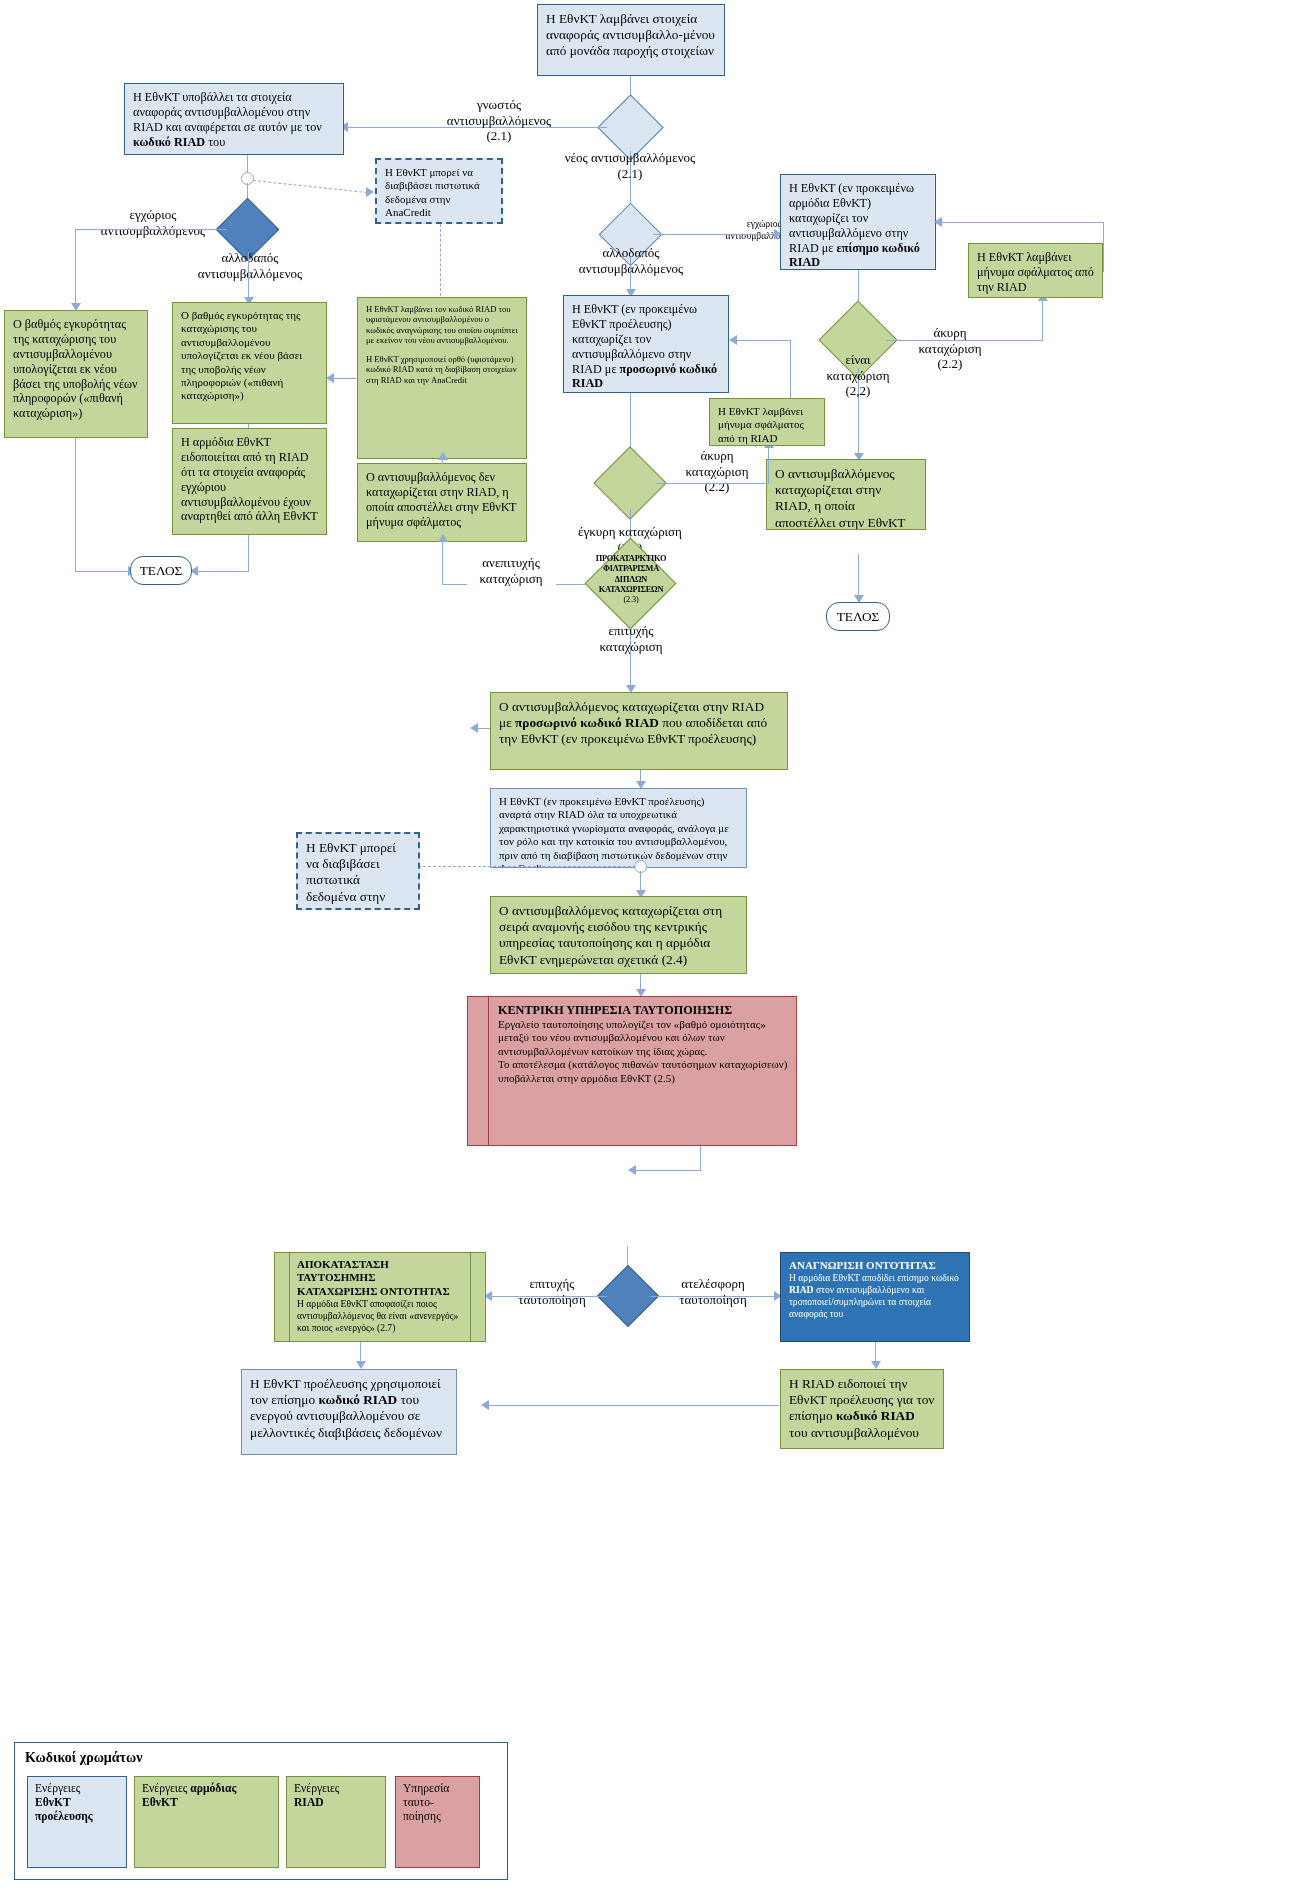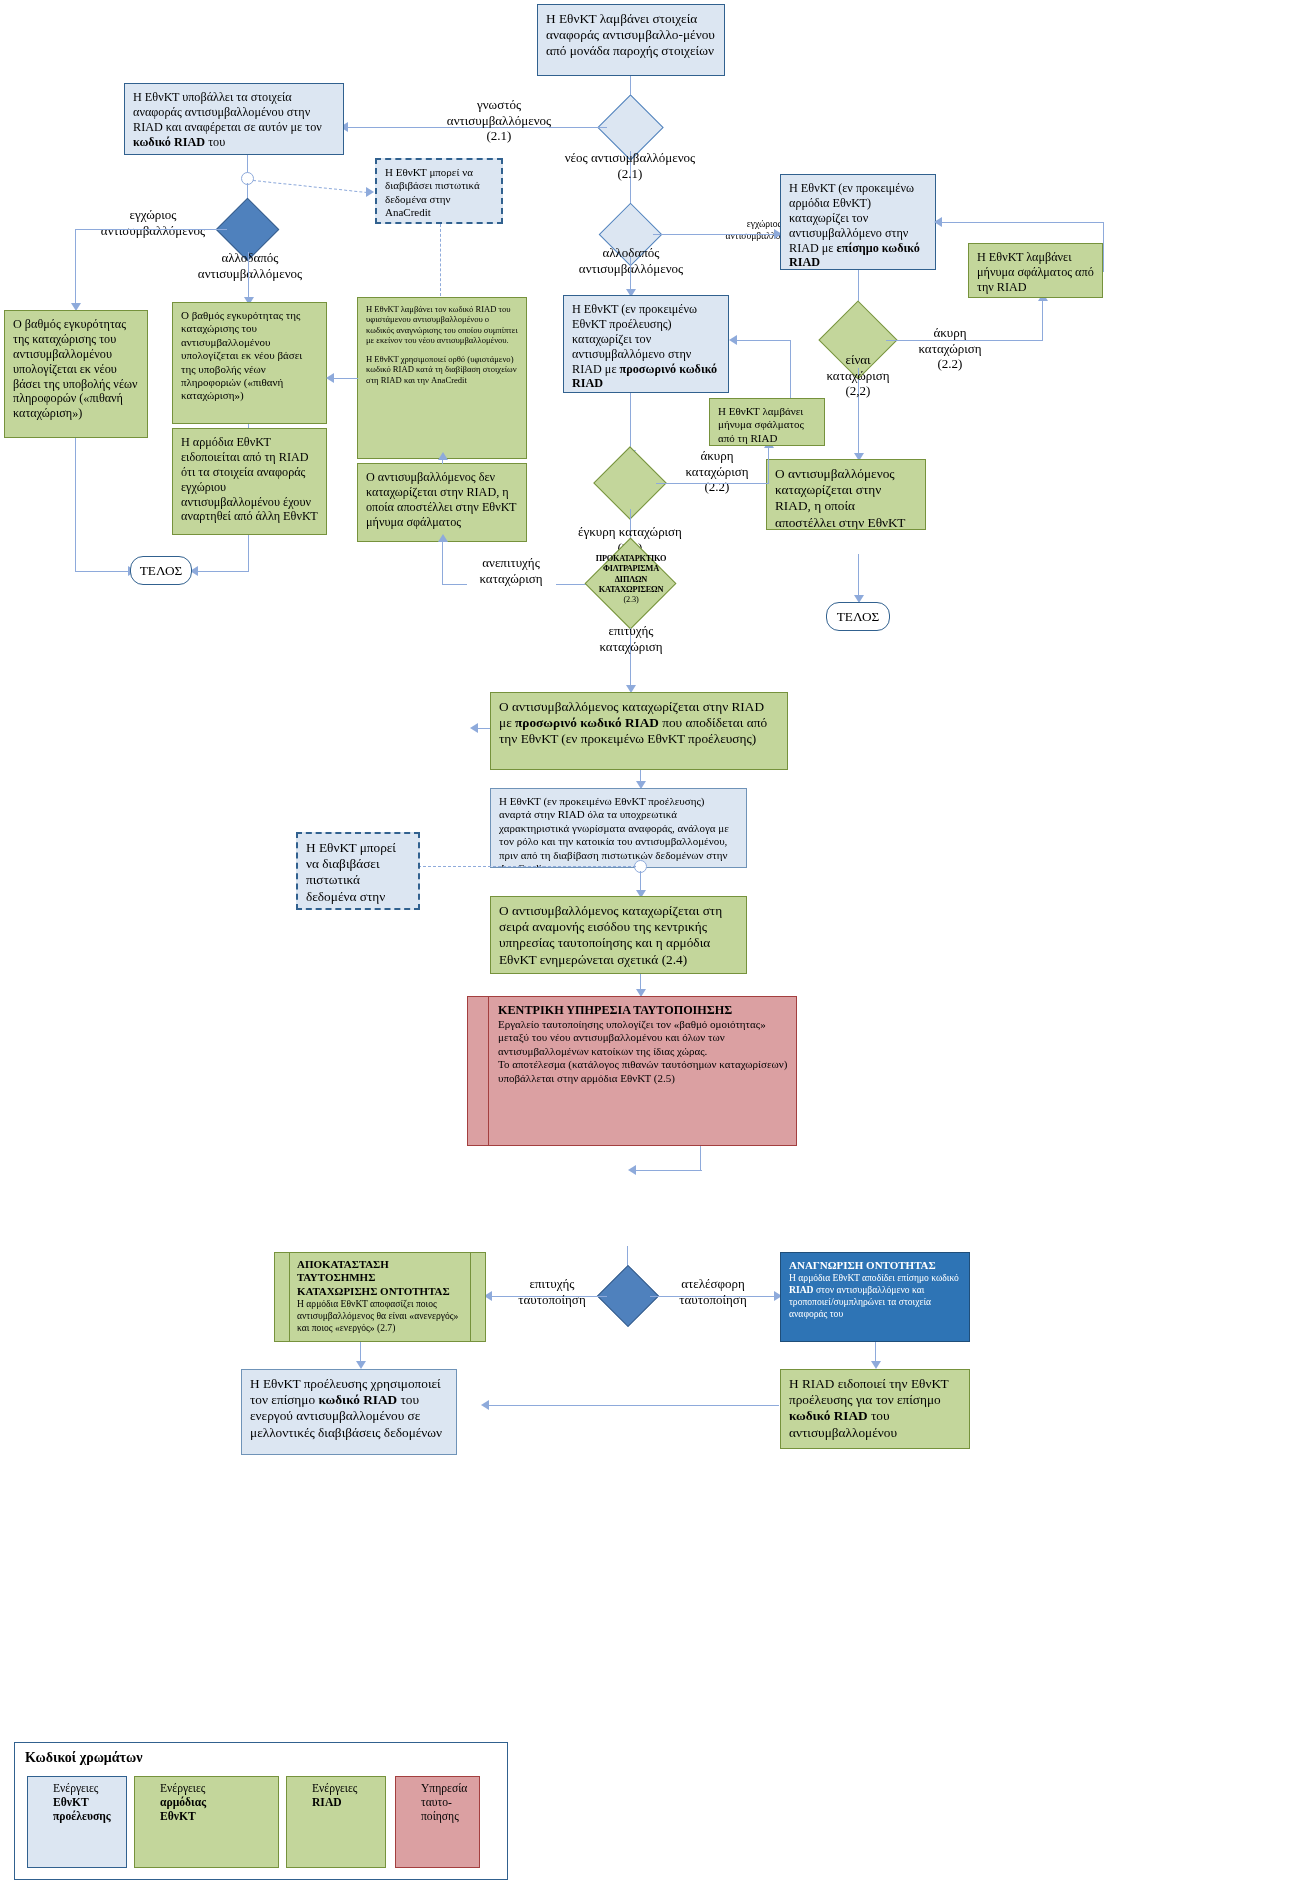--- a/index.html
+++ b/index.html
@@ -115,21 +115,21 @@
     border:1.4px solid #31618f;
     background:#fff;
     box-sizing:border-box;
   }
   #legend .ltitle{
     position:absolute;left:10px;top:7px;font-size:14px;font-weight:bold;
   }
   .lbox{
     position:absolute;
     box-sizing:border-box;
-    padding:5px 25px;
+    padding:5px 7px;
     font-size:11.6px;
     line-height:1.2;
   }
   .strip{position:absolute;top:0;bottom:0;width:0;}
 </style>
 </head>
 <body>
 
 <div id="canvas">
 
@@ -407,21 +407,21 @@
   </div>
 
   <div class="node darkblue pad t10" style="left:780px;top:1252px;width:190px;height:90px;color:#fff;">
     <div class="t11" style="font-weight:bold;">ΑΝΑΓΝΩΡΙΣΗ ΟΝΤΟΤΗΤΑΣ</div>
     <div><span>Η αρμόδια ΕθνΚΤ αποδίδει επίσημο κωδικό </span><b>RIAD</b><span> στον αντισυμβαλλόμενο και τροποποιεί/συμπληρώνει τα στοιχεία αναφοράς του</span></div>
   </div>
 
   <div class="ln lnv" style="left:875px;top:1342px;height:22px;"></div>
   <div class="arrow ar-down" style="left:871px;top:1361px;"></div>
 
-  <div class="node green pad t13" style="left:780px;top:1369px;width:190px;height:80px;">
+  <div class="node green pad t13" style="left:780px;top:1369px;width:164px;height:80px;">
     <span>Η RIAD ειδοποιεί την ΕθνΚΤ προέλευσης για τον επίσημο </span><b>κωδικό RIAD</b><span> του αντισυμβαλλομένου</span>
   </div>
 
   <div class="ln lnv" style="left:360px;top:1342px;height:22px;"></div>
   <div class="arrow ar-down" style="left:356px;top:1361px;"></div>
 
   <div class="node blue-thin pad t13" style="left:241px;top:1369px;width:216px;height:86px;">
     <span>Η ΕθνΚΤ προέλευσης χρησιμοποιεί τον επίσημο </span><b>κωδικό RIAD</b><span> του ενεργού αντισυμβαλλομένου σε μελλοντικές διαβιβάσεις δεδομένων</span>
   </div>
 

